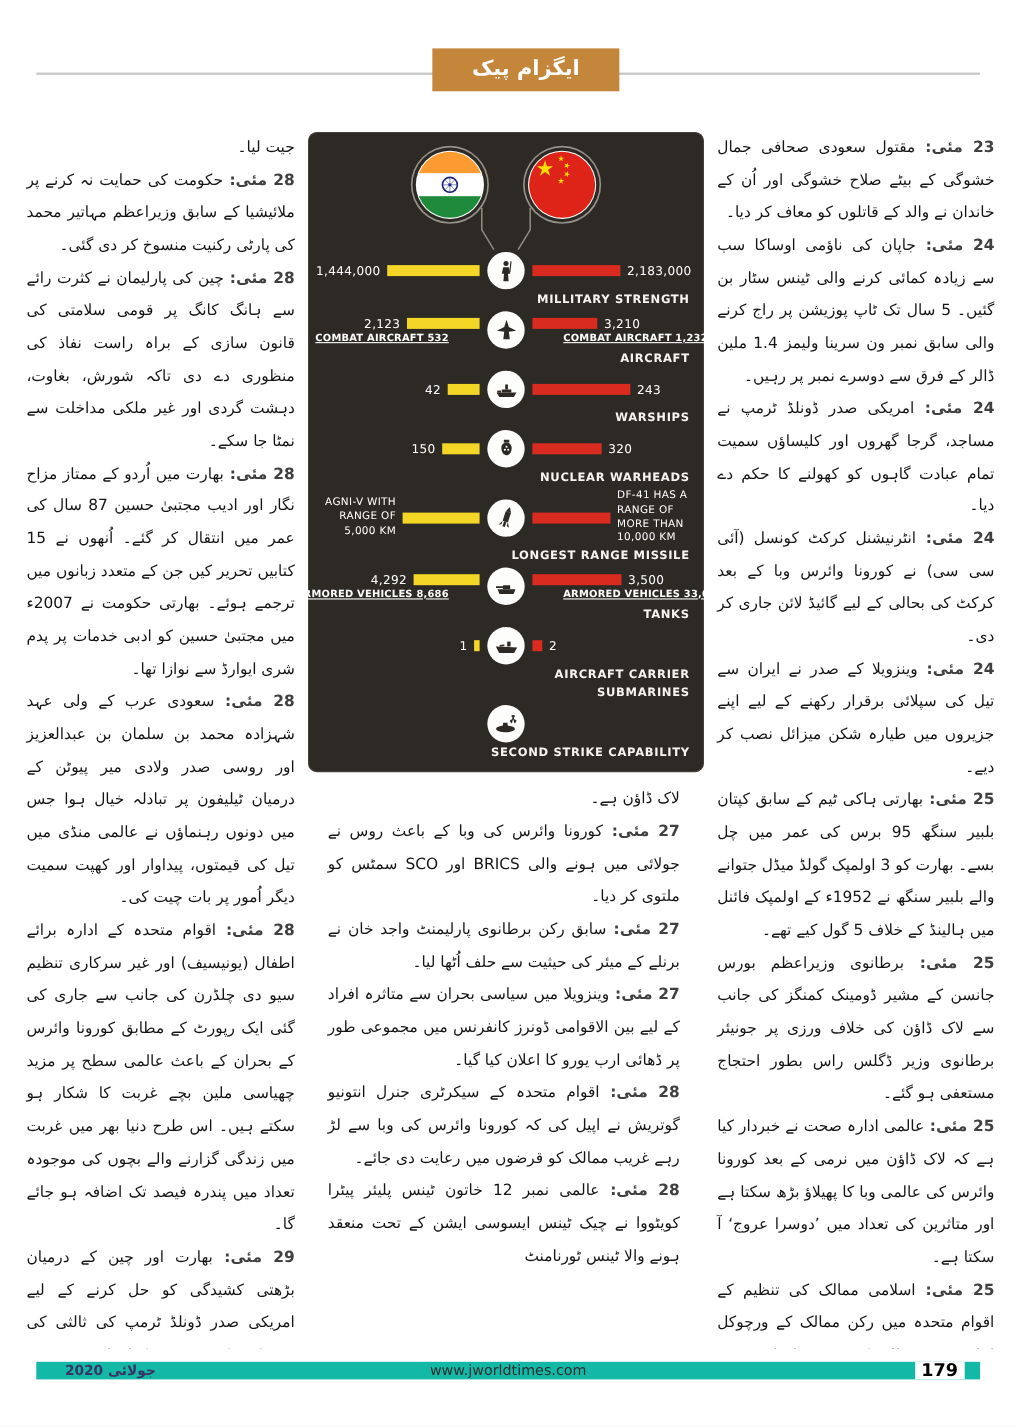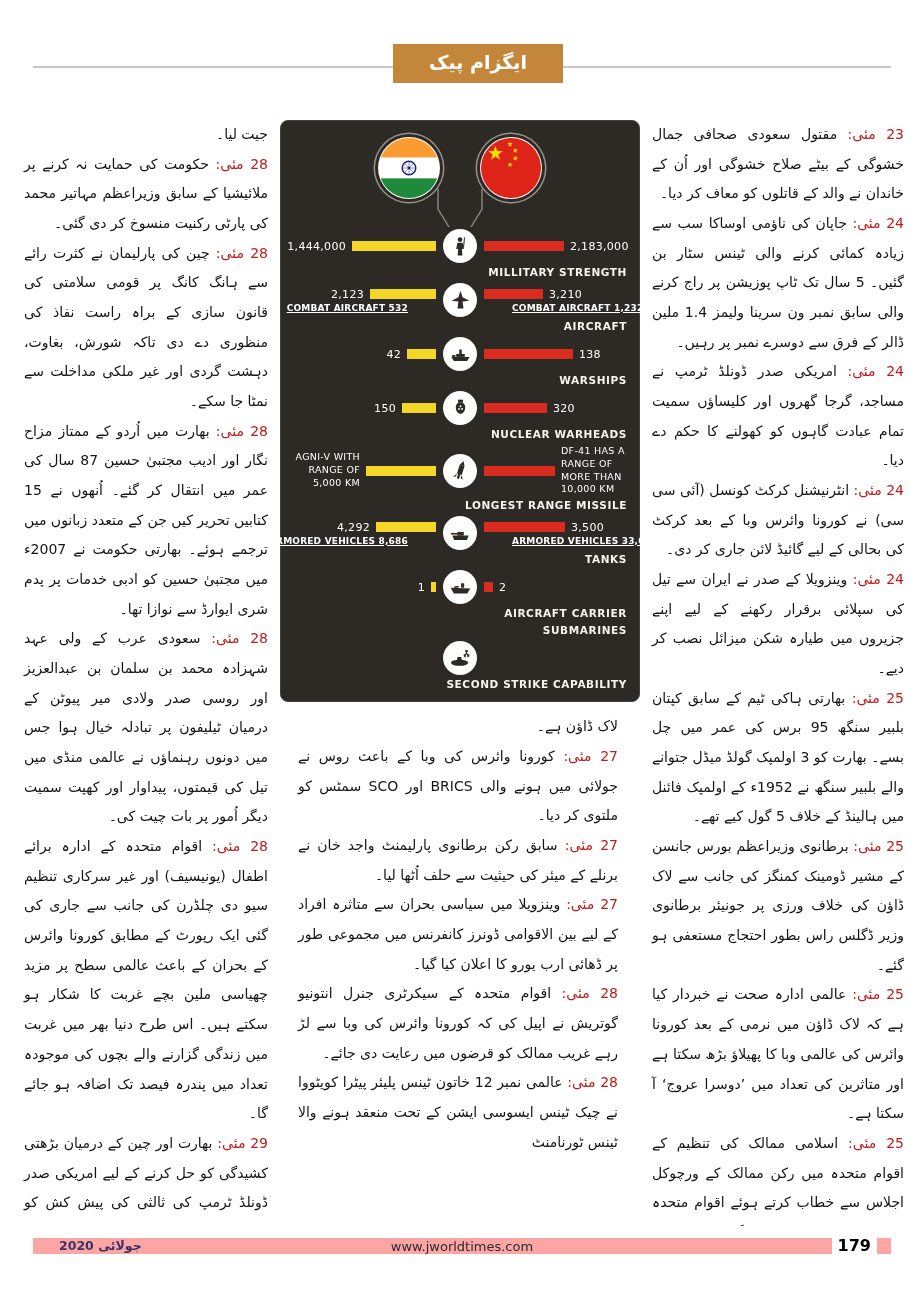--- a/index.html
+++ b/index.html
@@ -13,21 +13,21 @@
     background:#c3863b; color:#ffffff; font-size:19px; font-weight:bold;
     padding:8px 36px 10px; direction:rtl; line-height:1.1;margin-left:16px; }
 
   
   .content { direction:rtl; display:flex; gap:12px; padding:24px 20px 0 24px; align-items:flex-start; height:1106px; overflow:hidden; }
   .col-first { width:252px; flex:0 0 252px; }
   .col-mid   { width:360px; flex:0 0 360px; }
   .col-last  { flex:1; }
   .newscol { direction:rtl; }
   .news-item { font-size:14px; line-height:2.12; color:#141414; text-align:justify; margin:0; }
-  .news-date { color:#b91c1c; font-weight:normal; }
+  .news-date { color:#404040; font-weight:bold; }
   .mid-news { padding:10px 22px 0 18px; }
 
   
   .info-panel { direction:ltr; background:#2d2a26; border:1px solid #45413a; border-radius:8px;
     padding:16px 12px 6px; color:#fff; }
   .flags { position:relative; display:flex; justify-content:center; gap:40px; margin-bottom:30px; }
   .connectors { position:absolute; left:0; top:0; width:100%; height:100px; overflow:visible; pointer-events:none; }
   .flag { position:relative; width:62px; height:62px; border-radius:50%;
     box-shadow:0 0 0 3px #2d2a26, 0 0 0 4.5px #96918a; background:#fff; }
   .flag svg { display:block; width:62px; height:62px; border-radius:50%; }
@@ -48,21 +48,21 @@
   .sub { font-size:9px; font-weight:bold; margin-top:2px; letter-spacing:0.2px; white-space:nowrap;text-decoration:underline; }
   .sub.subl { margin-right:28px; }
   .sub.subr { margin-left:28px; }
   .icon-circle { width:34px; height:34px; border-radius:50%; background:#fdfdfb;
     display:flex; align-items:center; justify-content:center; margin:0 7px; flex:0 0 34px; }
   .icon-circle svg { width:23px; height:23px; fill:#2d2a26; }
   .row-label { text-align:right; font-size:10.5px; font-weight:bold; letter-spacing:0.6px;
     color:#f7f4ee; margin-top:3px; }
 
   
-  .footer { position:absolute; left:33px; right:33px; top:1238px; height:16px; background:#fca5a5;
+  .footer { position:absolute; left:33px; right:33px; top:1238px; height:16px; background:#14b8a6;
     display:flex; align-items:center; direction:ltr; }
   .f-date { position:absolute; left:26px; direction:rtl; color:#3a3365; font-size:12.5px; font-weight:bold; line-height:1; }
   .f-site { margin:0 auto; font-size:13px; color:#2c2c2c; line-height:1; }
   .f-page { position:absolute; right:14px; background:#ffffff; padding:0 6px; font-weight:bold; font-size:16px; color:#000; line-height:16px; }
 </style>
 </head>
 <body>
 
 <div class="page">
 
@@ -189,21 +189,21 @@
                   <svg viewBox="0 0 24 24">
                     <path d="M2.5 14.5h19l-2.6 4.3H5.1z"></path>
                     <path d="M7.5 11.5h9v3h-9z"></path>
                     <path d="M10.7 6.8h2.6v4.7h-2.6z"></path>
                     <rect x="3.2" y="12.6" width="3.6" height="1.9"></rect>
                   </svg>
                 </div>
                 <div class="side r">
                   <div class="valbar">
                     <div class="bar red" style="width: 89px;"></div>
-                    <span class="val">138</span>
+                    <span class="val">243</span>
                   </div>
                 </div>
               </div>
               <div class="row-label">WARSHIPS</div>
             </div>
             <div class="irow">
               <div class="irow-main">
                 <div class="side l">
                   <div class="valbar">
                     <span class="val">150</span>

